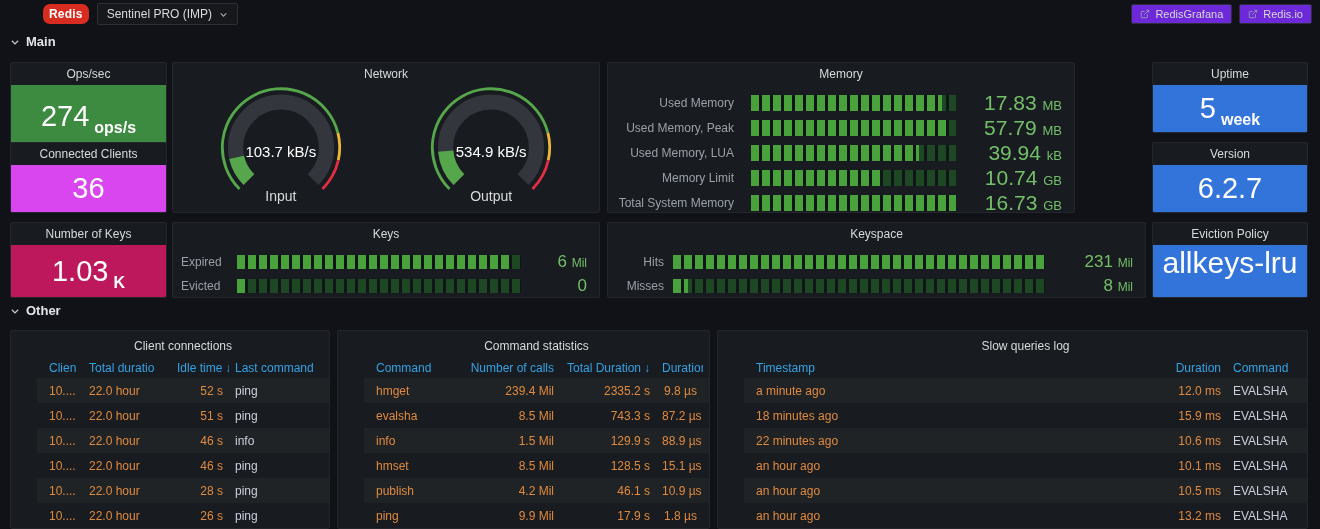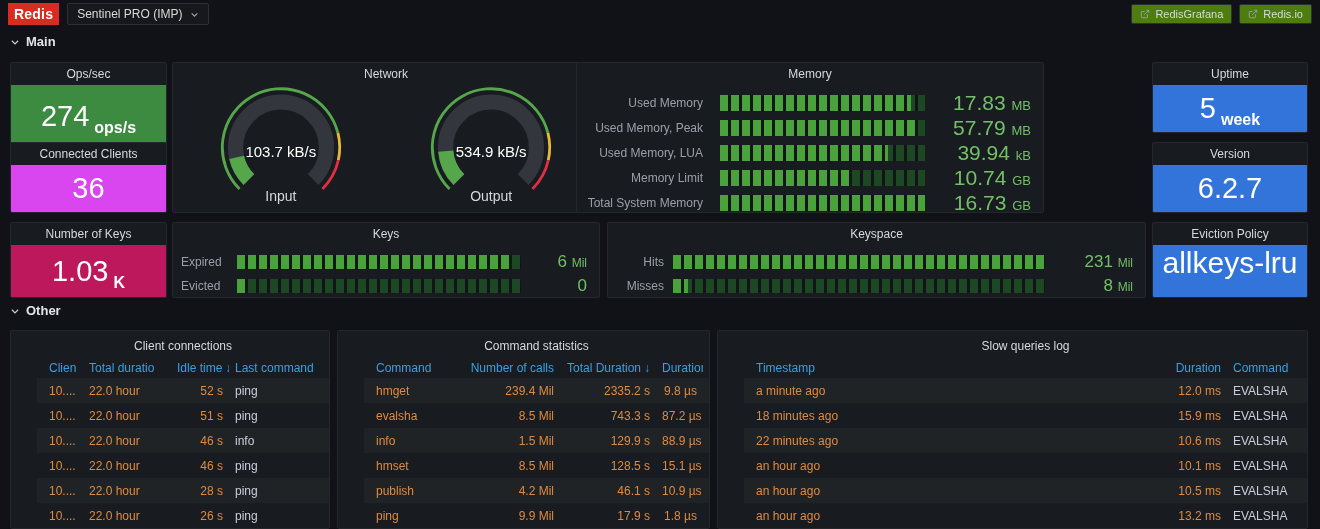--- a/index.html
+++ b/index.html
@@ -2,23 +2,23 @@
 <html><head>
 <meta charset="utf-8">
 <style>
   html,body{margin:0;padding:0;background:#111217;}
   body{width:1320px;height:529px;overflow:hidden;font-family:"Liberation Sans",sans-serif;}
   .canvas{position:relative;width:1320px;height:529px;overflow:hidden;background:#111217;color:#d8d9da;}
 
   
   .topbar{position:absolute;top:0;left:0;width:100%;height:28px;display:flex;align-items:center;justify-content:space-between;padding:0 8px;box-sizing:border-box;}
   .tleft,.tright{display:flex;align-items:center;}
-  .logo{background:#d82c20;color:#fff;font-size:14px;font-weight:bold;padding:3px 6px;border-radius:0;margin-right:8px;letter-spacing:.2px;}
+  .logo{background:#d82c20;color:#fff;font-size:12px;font-weight:bold;padding:3px 6px;border-radius:7px;margin-right:8px;letter-spacing:.2px;margin-left:35px;}
   .dash-picker{display:flex;align-items:center;gap:7px;background:#17181c;border:1px solid #2c3036;color:#d8d9da;font-size:12px;padding:3px 9px;border-radius:2px;font-family:inherit;cursor:pointer;}
-  .toplink{display:flex;align-items:center;gap:5px;background:#4d7c0f;border:1px solid #2c3036;color:#d8d9da;font-size:11px;padding:3px 8px;border-radius:2px;margin-left:7px;cursor:pointer;text-decoration:none;}
+  .toplink{display:flex;align-items:center;gap:5px;background:#6d28d9;border:1px solid #2c3036;color:#d8d9da;font-size:11px;padding:3px 8px;border-radius:2px;margin-left:7px;cursor:pointer;text-decoration:none;}
 
   
   .section-header{position:absolute;left:10px;display:flex;align-items:center;gap:6px;color:#e3e4e7;font-size:13px;font-weight:bold;cursor:pointer;}
 
   
   .panel{position:absolute;background:#181b1f;border:1px solid #23262b;border-radius:2px;box-sizing:border-box;overflow:hidden;}
   .panel-title{height:22px;line-height:22px;text-align:center;color:#d8d9da;font-size:12px;font-weight:500;cursor:pointer;position:relative;z-index:1;white-space:nowrap;}
 
   
   .stat-bg{position:absolute;left:0;right:0;top:22px;bottom:0;display:flex;align-items:center;justify-content:center;gap:5px;color:#fff;}
@@ -156,21 +156,21 @@
           <path d="M56.2 109.8 A62 62 0 1 1 160.1 50.6" stroke="#56a64b" stroke-width="3" fill="none"></path>
           <path d="M160.1 50.6 A62 62 0 0 1 160.5 79.5" stroke="#eab839" stroke-width="3" fill="none"></path>
           <path d="M160.5 79.5 A62 62 0 0 1 143.8 109.8" stroke="#e02f44" stroke-width="3" fill="none"></path>
         </svg>
         <div class="gauge-value">534.9 kB/s</div>
         <div class="gauge-label">Output</div>
       </div>
     </div>
   </div>
 
-  <div class="panel" style="left:576px;top:62px;width:468px;height:151px">
+  <div class="panel" style="left:607px;top:62px;width:468px;height:151px">
     <div class="panel-title">Memory</div>
     <div class="bars mem">
       <div class="brow">
         <span class="blabel">Used Memory</span>
         <div class="bar">
             <i style="width: 93%;"></i>
           </div>
         <span class="bval"><span>17.83</span> <span class="u">MB</span></span>
       </div>
       <div class="brow">

